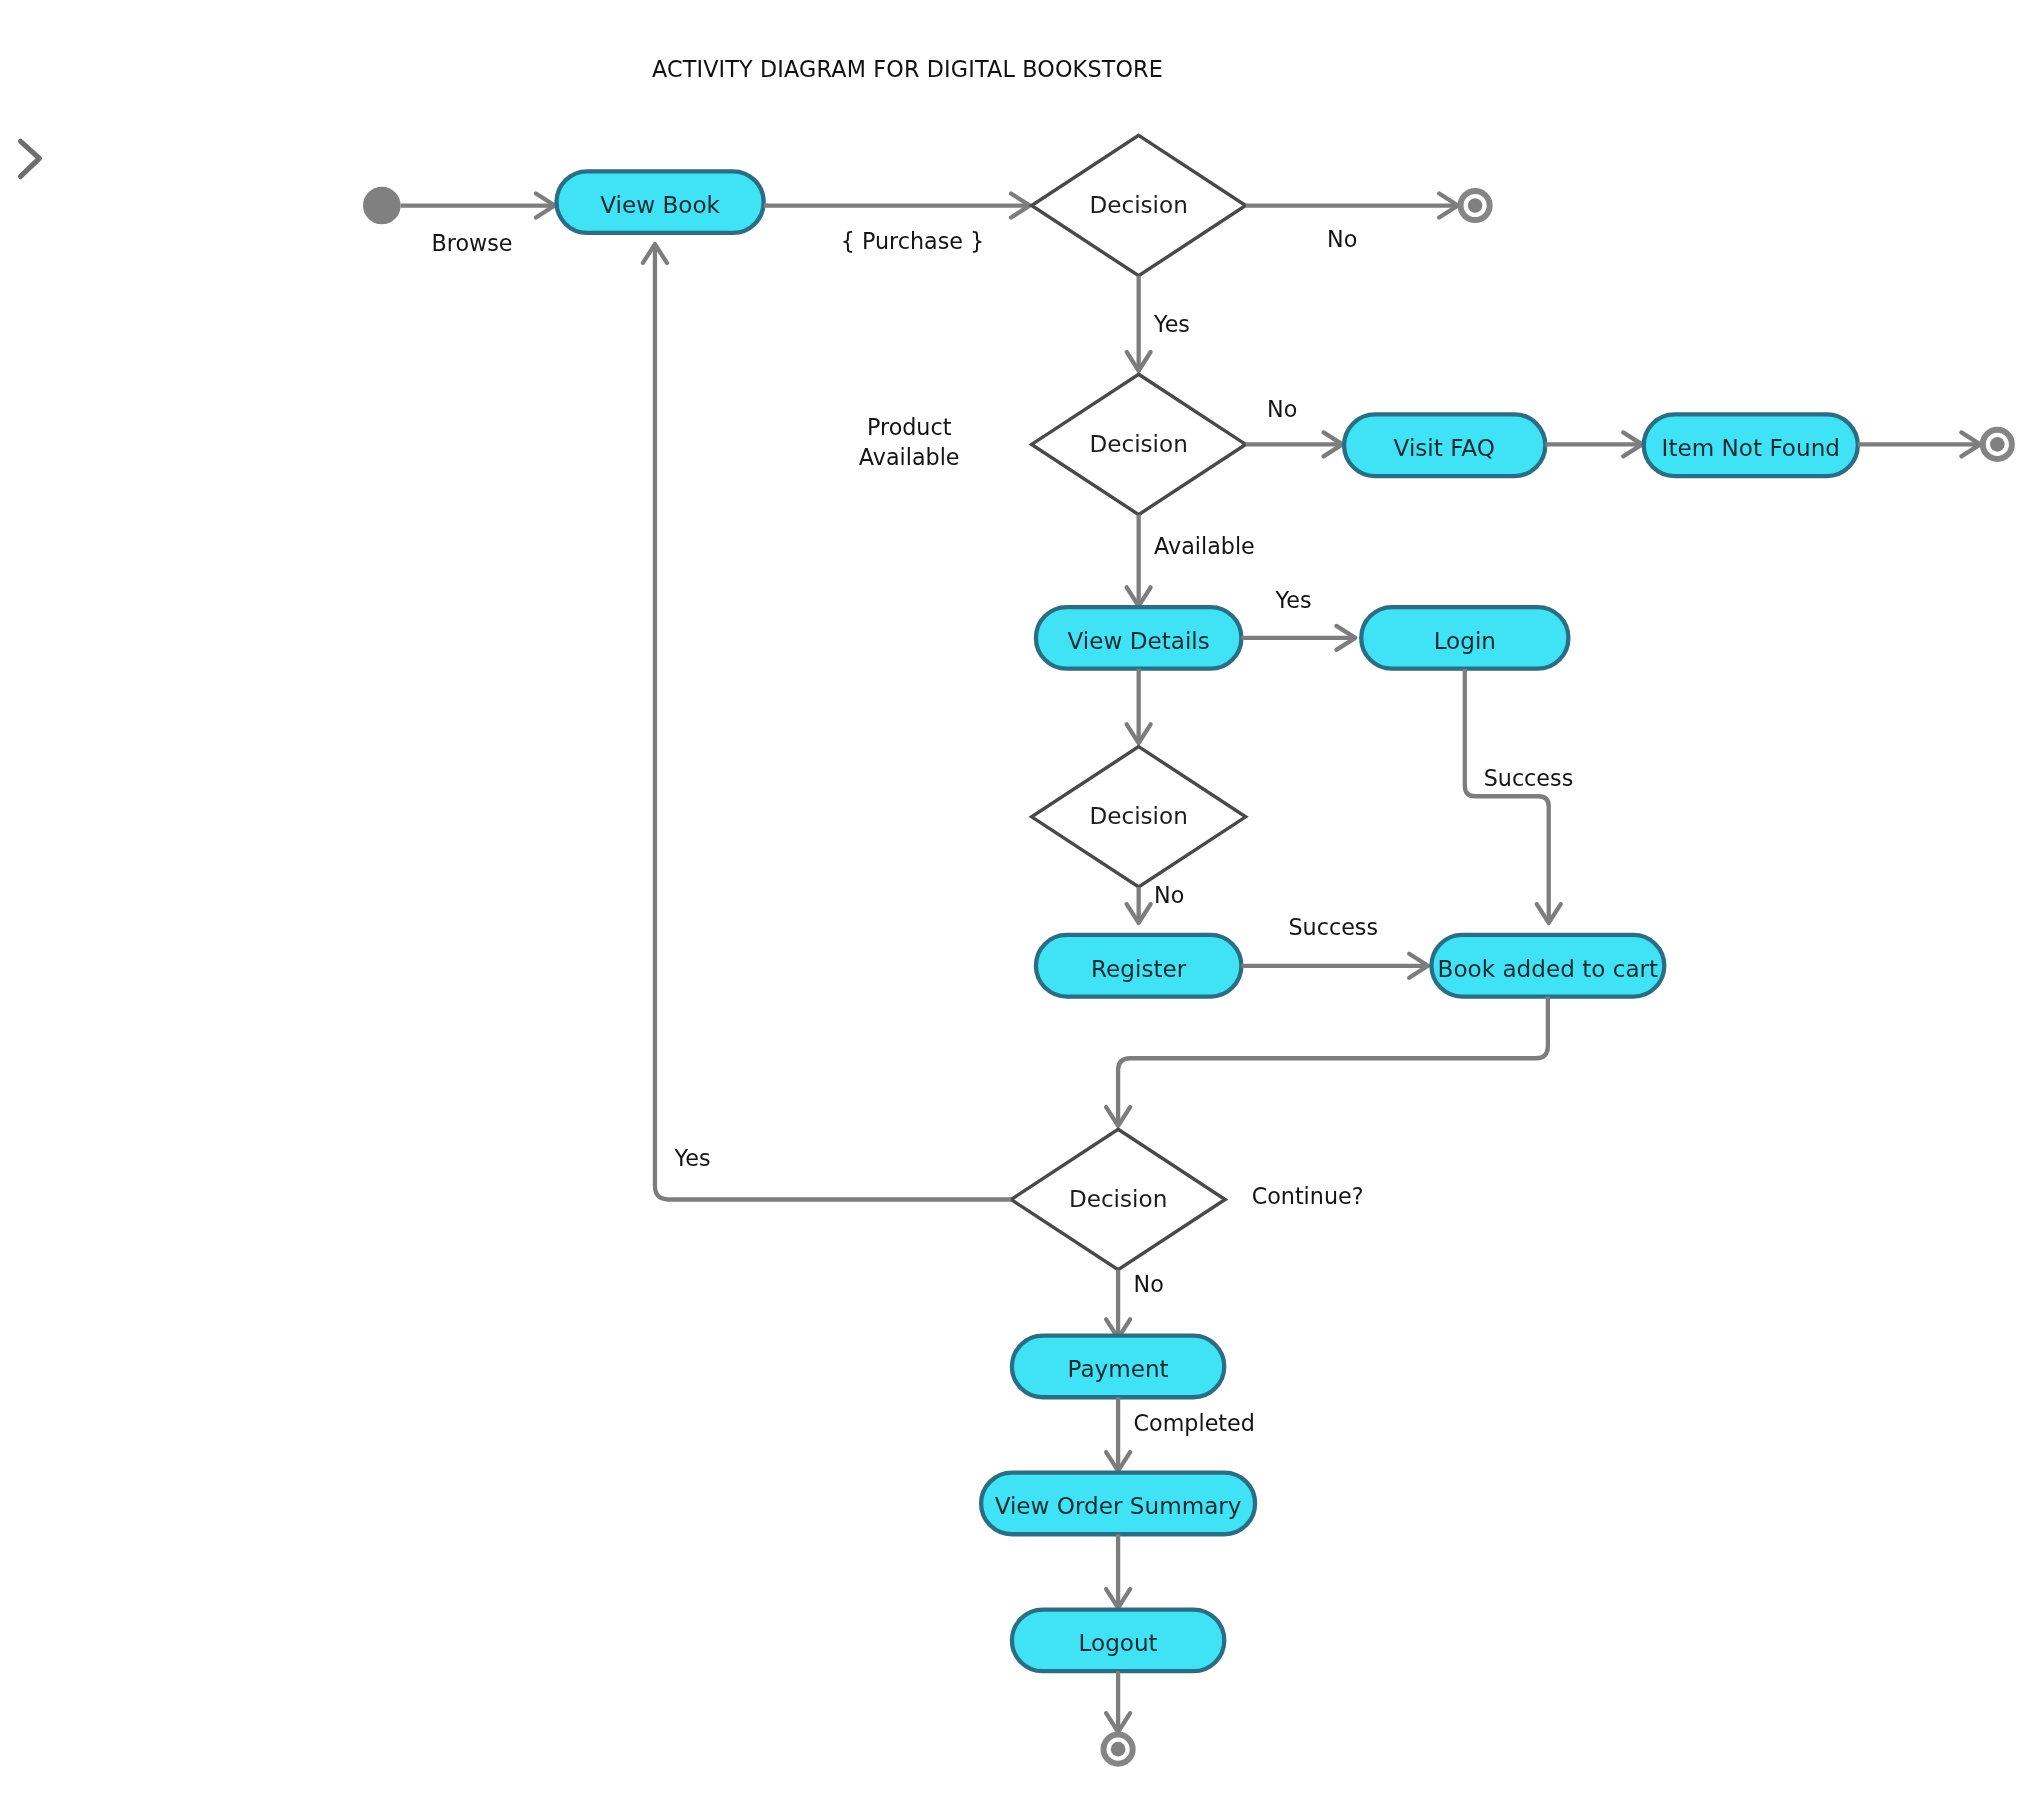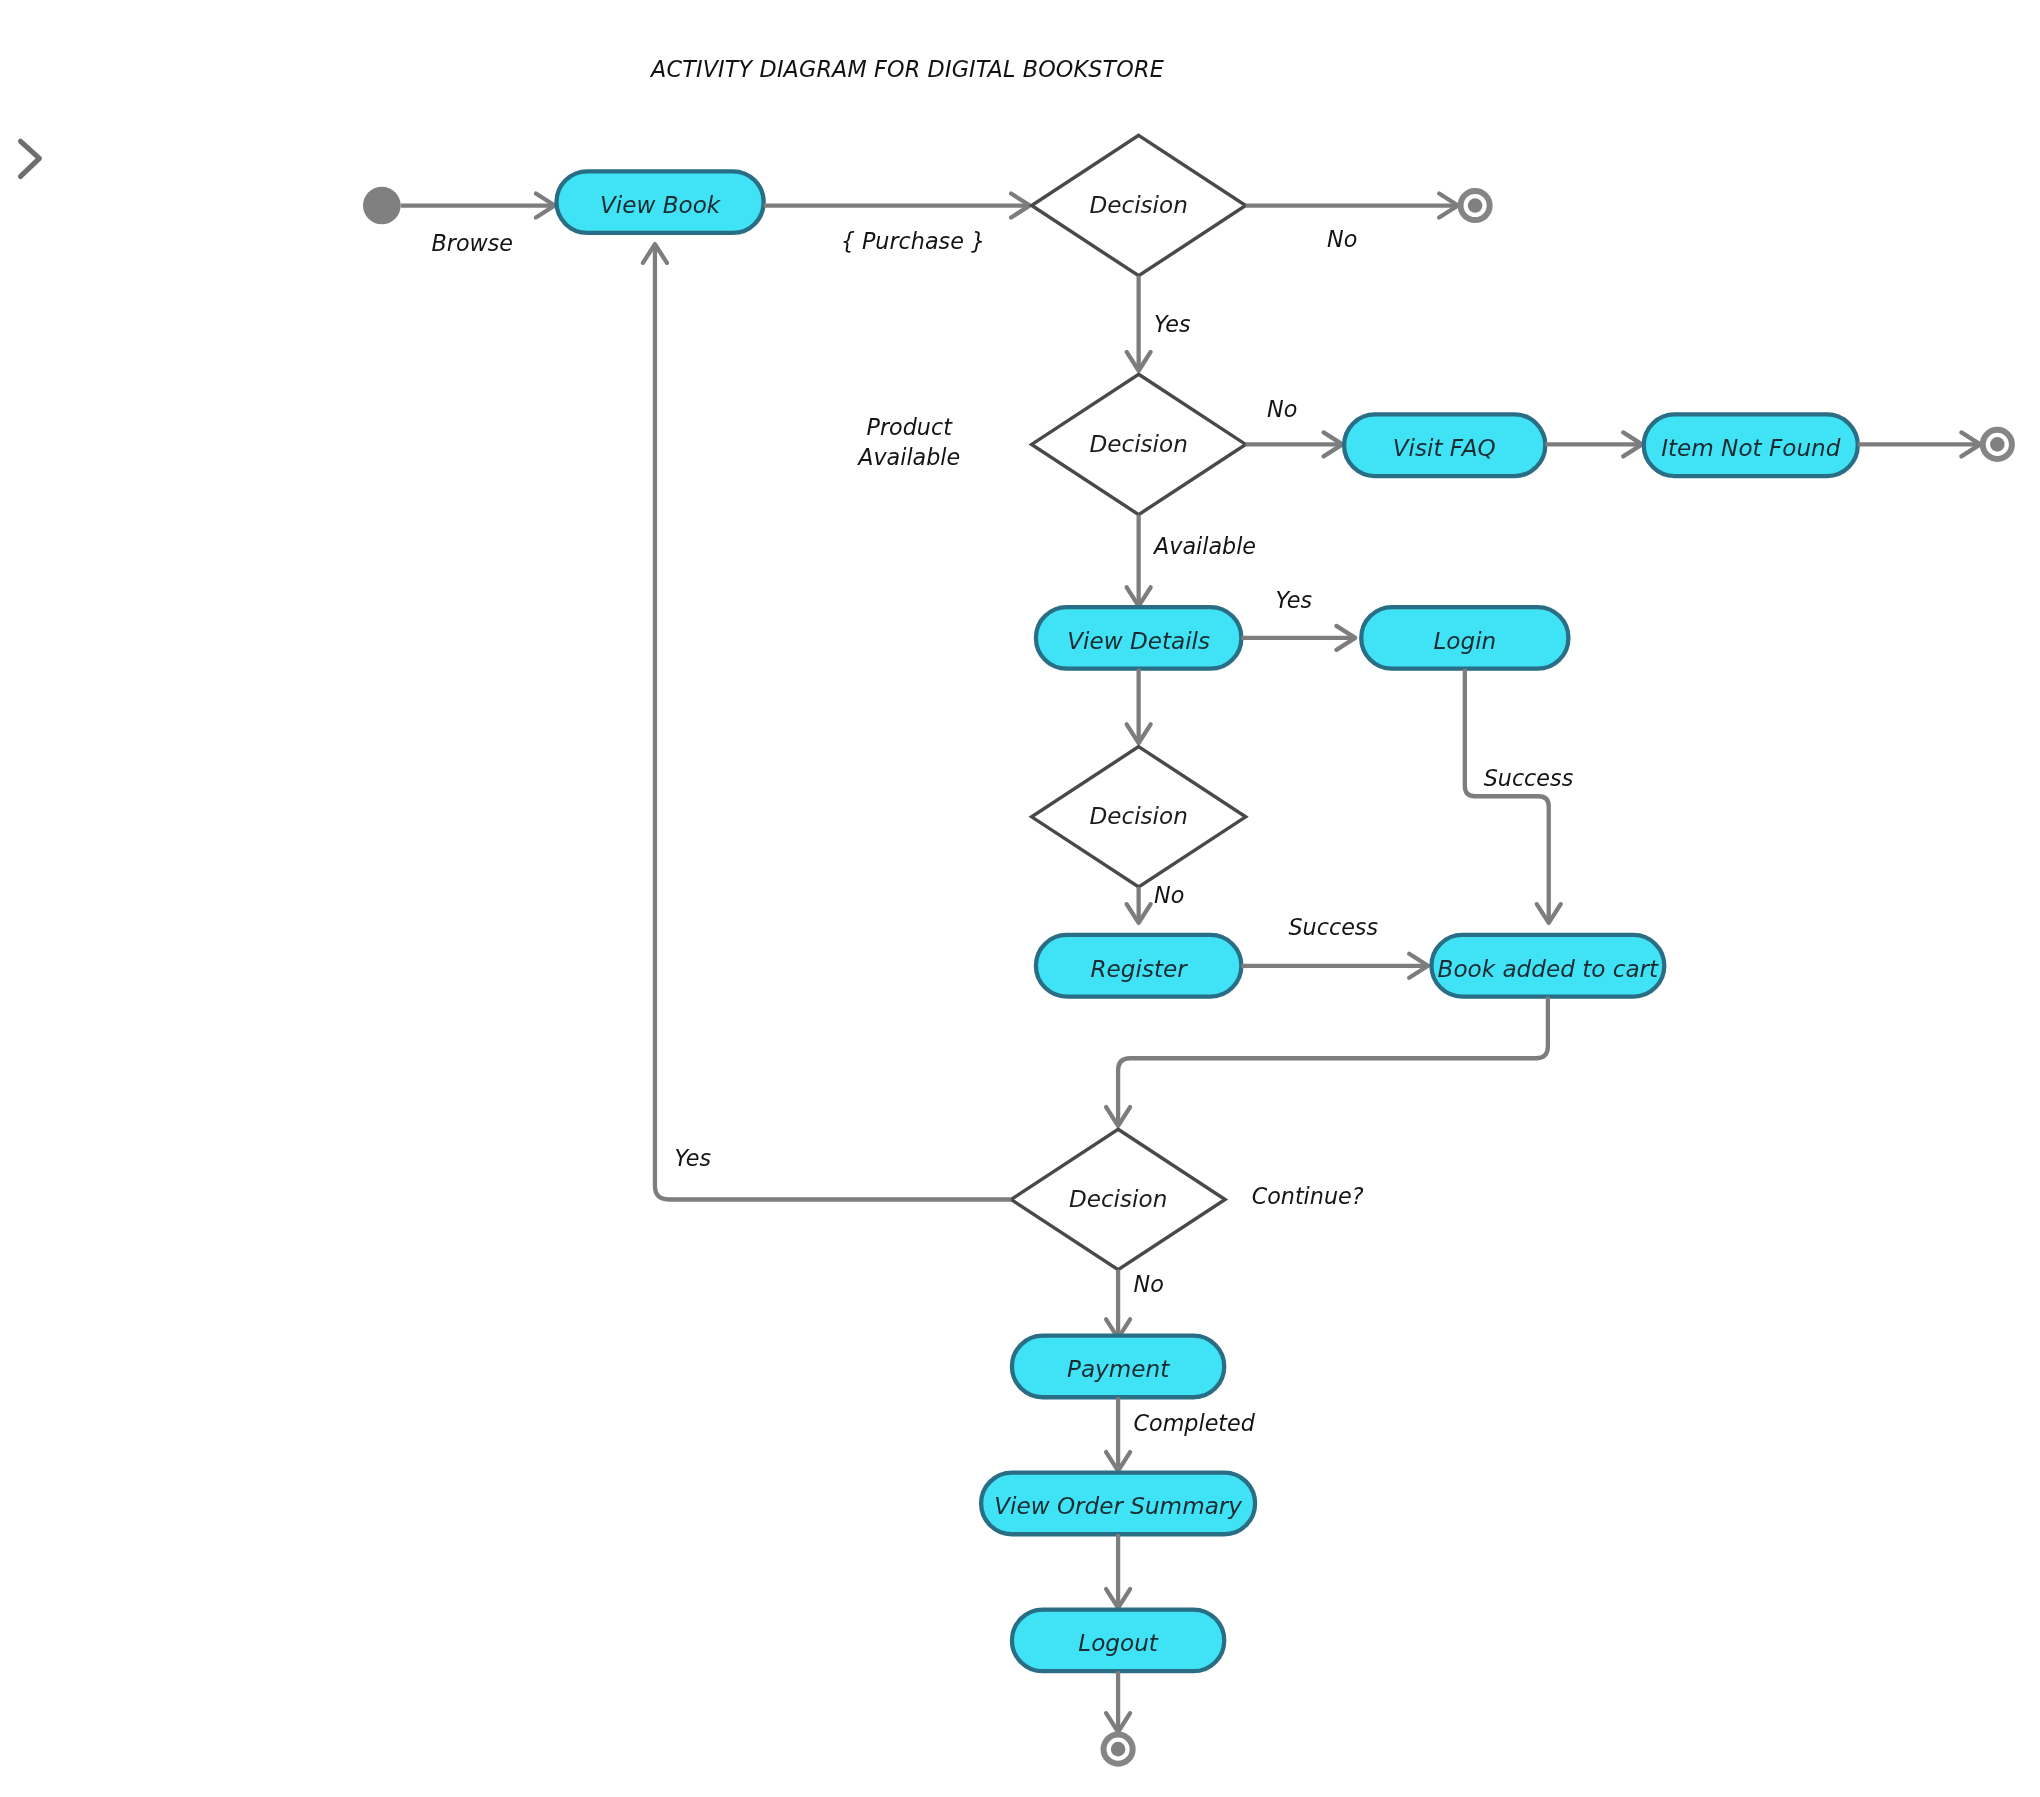--- a/index.html
+++ b/index.html
@@ -12,21 +12,20 @@
     height: 1798px;
     font-family: "DejaVu Sans", sans-serif;
     overflow: hidden;
     position: relative;
   }
   #canvas-root {
     position: absolute;
     inset: 0;
     width: 2041px;
     height: 1281px;
-    font-style: italic;
   }
   svg.diagram {
     display: block;
     width: 2041px;
     height: 1798px;
   }
   .diagram-title {
     font-family: "DejaVu Sans", sans-serif;
     font-size: 26px;
     font-weight: 500;

